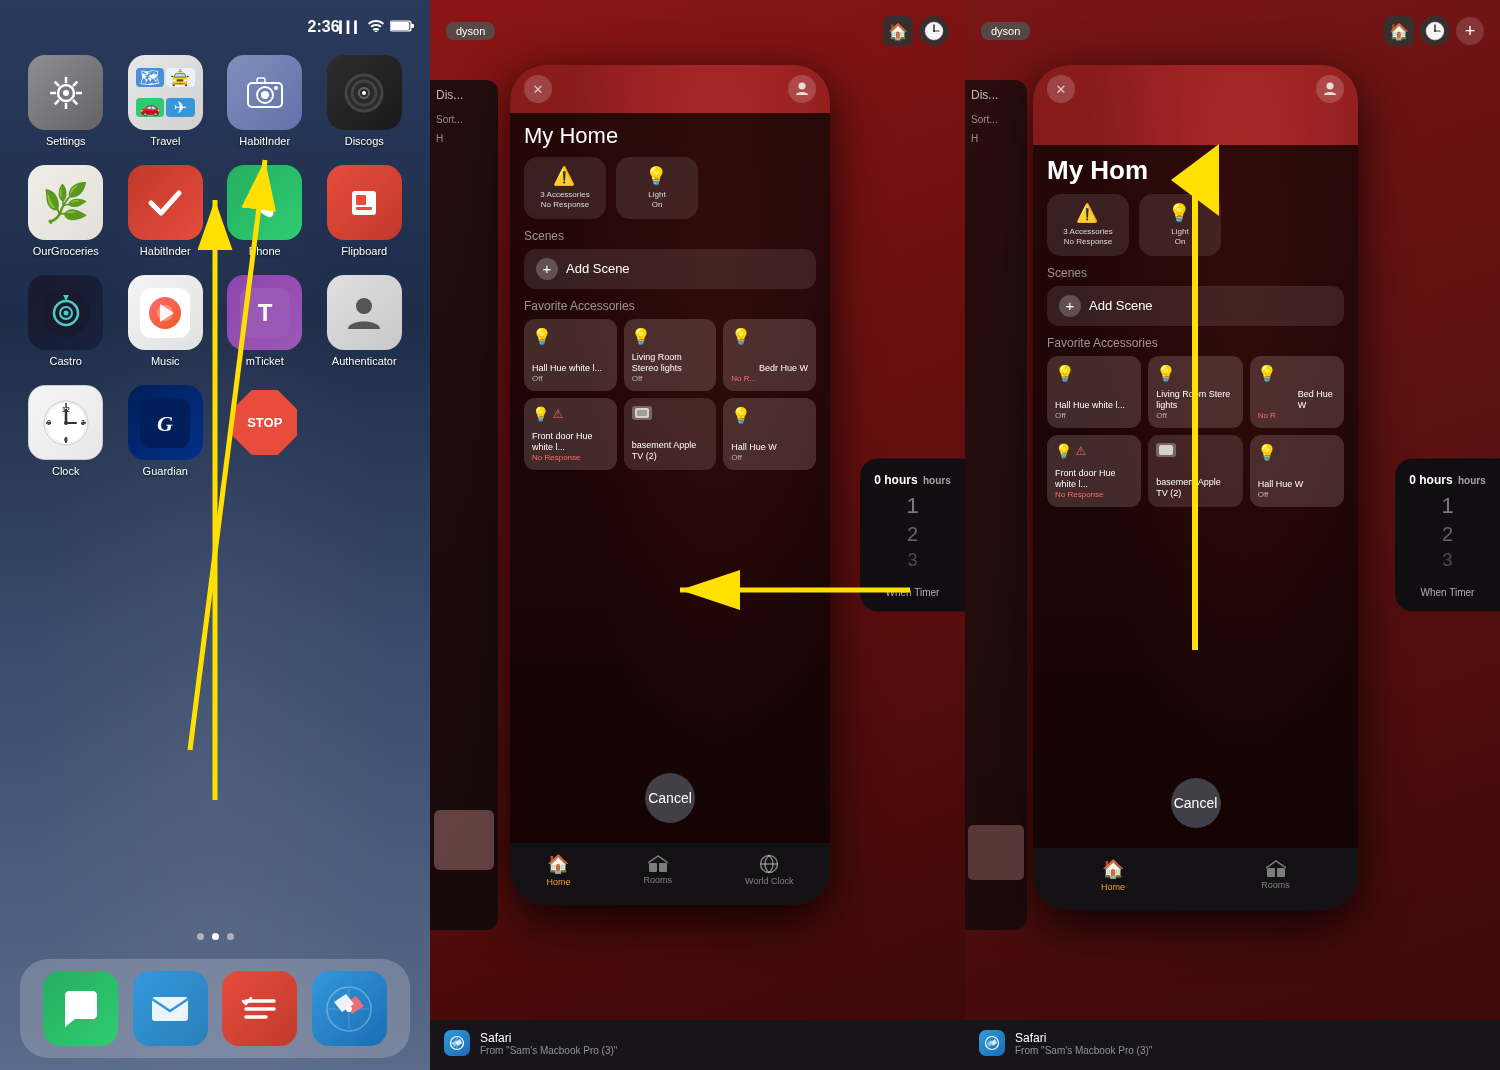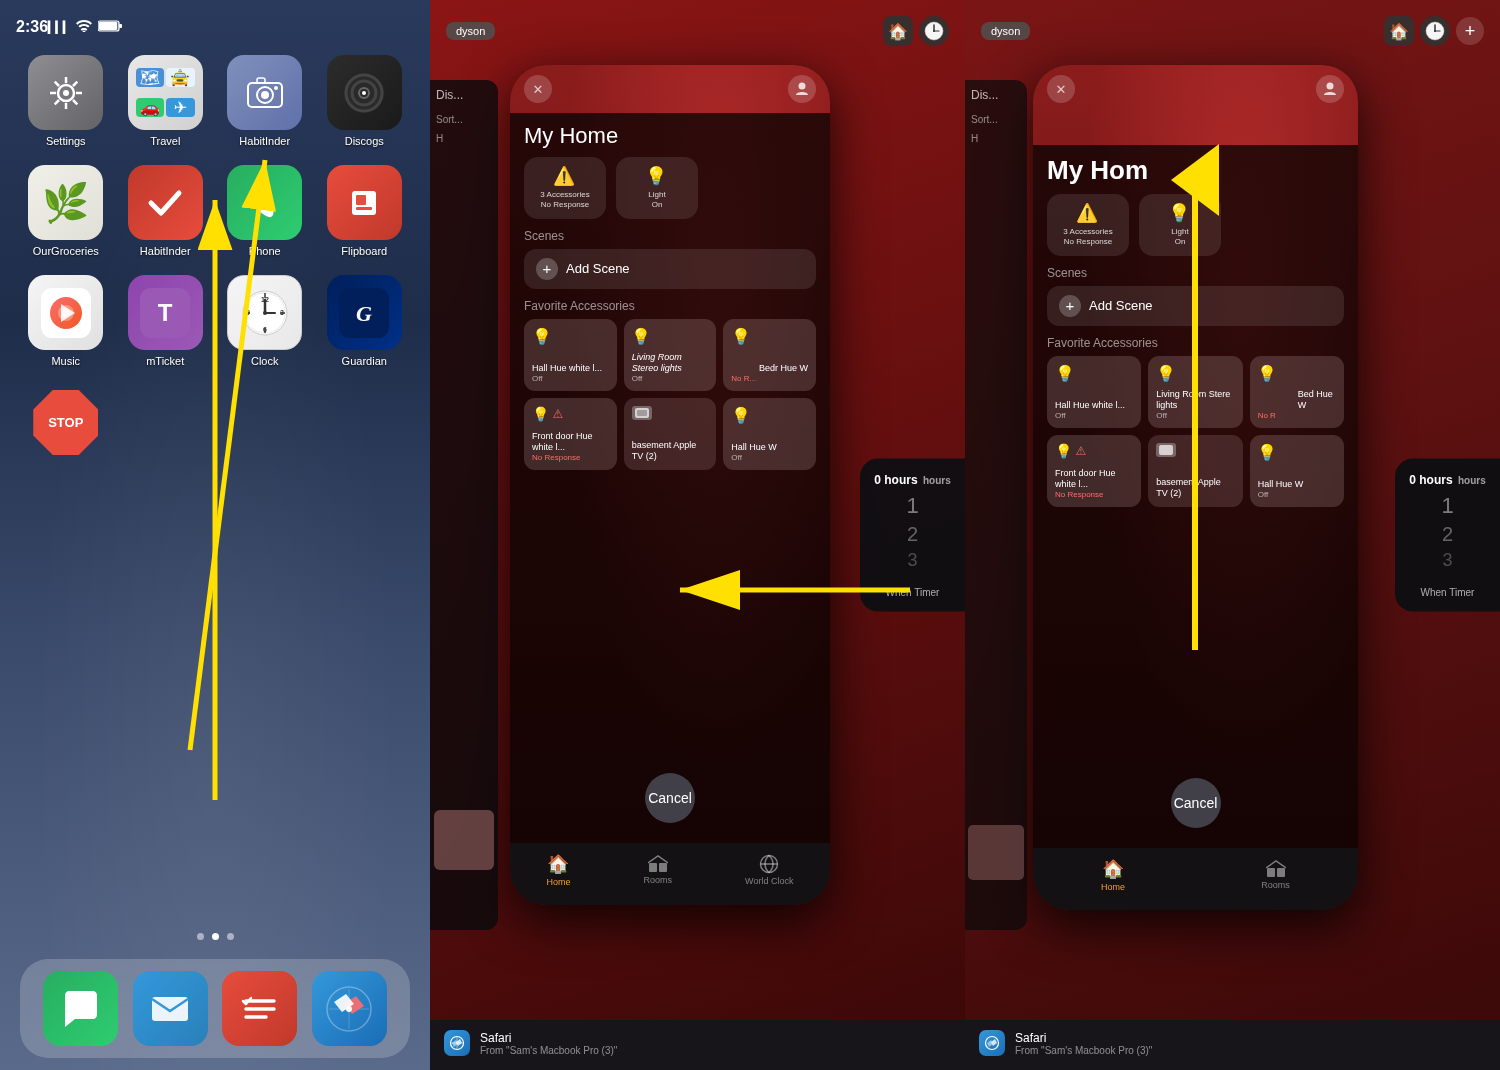--- a/index.html
+++ b/index.html
@@ -32,21 +32,21 @@
         radial-gradient(ellipse at 50% 70%, rgba(255,255,255,0.05) 0%, transparent 60%);
     }
 
     
     .status-bar {
       position: absolute;
       top: 0; left: 0; right: 0;
       height: 44px;
       display: flex;
       align-items: center;
-      justify-content: flex-start;
+      justify-content: flex-end;
       padding: 10px 16px 0;
       color: white;
       font-size: 15px;
       font-weight: 600;
       z-index: 10;
     }
     .status-time { font-size: 16px; font-weight: 700; }
     .status-icons { display: flex; gap: 6px; align-items: center; font-size: 13px; }
 
     
@@ -304,20 +304,32 @@
       <div class="app-icon icon-flipboard">
         <svg width="44" height="44" viewBox="0 0 44 44" fill="white">
           <rect x="10" y="10" width="24" height="24" rx="3"></rect>
           <rect x="14" y="14" width="10" height="10" rx="1" fill="#e74c3c"></rect>
           <rect x="14" y="26" width="16" height="3" rx="1" fill="#e74c3c"></rect>
         </svg>
       </div>
       <span class="app-label">Flipboard</span>
     </div>
 
+    <div class="app-item">
+      <div class="app-icon icon-castro">
+        <svg width="50" height="50" viewBox="0 0 50 50">
+          <circle cx="25" cy="25" r="24" fill="#1a1a2e"></circle>
+          <circle cx="25" cy="25" r="12" fill="none" stroke="#4ecdc4" stroke-width="2.5"></circle>
+          <circle cx="25" cy="25" r="6" fill="none" stroke="#4ecdc4" stroke-width="2"></circle>
+          <circle cx="25" cy="25" r="2.5" fill="#4ecdc4"></circle>
+          <path d="M25 13 L22 7 L28 7 Z" fill="#4ecdc4"></path>
+        </svg>
+      </div>
+      <span class="app-label">Castro</span>
+    </div>
 
     <div class="app-item">
       <div class="app-icon icon-music">
         <svg width="50" height="50" viewBox="0 0 50 50">
           <rect width="50" height="50" rx="11" fill="white"></rect>
           <defs>
             <linearGradient id="mg" x1="0%" y1="0%" x2="100%" y2="100%">
               <stop offset="0%" style="stop-color:#ff6b6b"></stop>
               <stop offset="100%" style="stop-color:#ee5a24"></stop>
             </linearGradient>
@@ -334,20 +346,29 @@
     <div class="app-item">
       <div class="app-icon icon-mticket">
         <svg width="50" height="50" viewBox="0 0 50 50">
           <rect width="50" height="50" rx="11" fill="#9b59b6"></rect>
           <text x="25" y="33" text-anchor="middle" fill="white" font-size="24" font-weight="900" font-family="Arial">T</text>
         </svg>
       </div>
       <span class="app-label">mTicket</span>
     </div>
 
+    <div class="app-item">
+      <div class="app-icon icon-authenticator" style="background:linear-gradient(135deg,#e0e0e0,#c8c8c8);">
+        <svg width="44" height="44" viewBox="0 0 44 44">
+          <circle cx="22" cy="15" r="8" fill="#555"></circle>
+          <path d="M6 38 C6 28 38 28 38 38" fill="#555"></path>
+        </svg>
+      </div>
+      <span class="app-label">Authenticator</span>
+    </div>
 
     <div class="app-item">
       <div class="app-icon" style="background:linear-gradient(135deg,#f5f5f5,#e8e8e8);border:1px solid #ccc;">
         <svg width="50" height="50" viewBox="0 0 50 50">
           <circle cx="25" cy="25" r="22" fill="#f8f8f8" stroke="#ccc" stroke-width="1"></circle>
           <circle cx="25" cy="25" r="20" fill="white" stroke="#ddd" stroke-width="0.5"></circle>
 
           <g stroke="#333" stroke-width="1.5">
             <line x1="25" y1="5" x2="25" y2="10"></line>
             <line x1="25" y1="40" x2="25" y2="45"></line>
@@ -526,21 +547,21 @@
         <div style="background:rgba(240,210,210,0.18);border-radius:11px;padding:8px;min-height:72px;display:flex;flex-direction:column;justify-content:space-between;">
           <span style="font-size:16px;">💡</span>
           <div>
             <div style="color:white;font-size:9px;font-weight:500;line-height:1.2;">Hall Hue white l...</div>
             <div style="color:rgba(255,255,255,0.6);font-size:8px;">Off</div>
           </div>
         </div>
         <div style="background:rgba(240,210,210,0.18);border-radius:11px;padding:8px;min-height:72px;display:flex;flex-direction:column;justify-content:space-between;">
           <span style="font-size:16px;">💡</span>
           <div>
-            <div style="color:white;font-size:9px;font-weight:500;line-height:1.2;font-style:italic;">Living Room Stereo lights</div>
+            <div style="color:white;font-size:9px;font-weight:500;line-height:1.2;">Living Room Stereo lights</div>
             <div style="color:rgba(255,255,255,0.6);font-size:8px;">Off</div>
           </div>
         </div>
         <div style="background:rgba(240,210,210,0.18);border-radius:11px;padding:8px;min-height:72px;display:flex;flex-direction:column;justify-content:space-between;">
           <span style="font-size:16px;">💡</span>
           <div>
             <div style="color:white;font-size:9px;font-weight:500;line-height:1.2;text-align:right;">Bedr Hue W</div>
             <div style="color:#ff6b6b;font-size:8px;">No R...</div>
           </div>
         </div>

